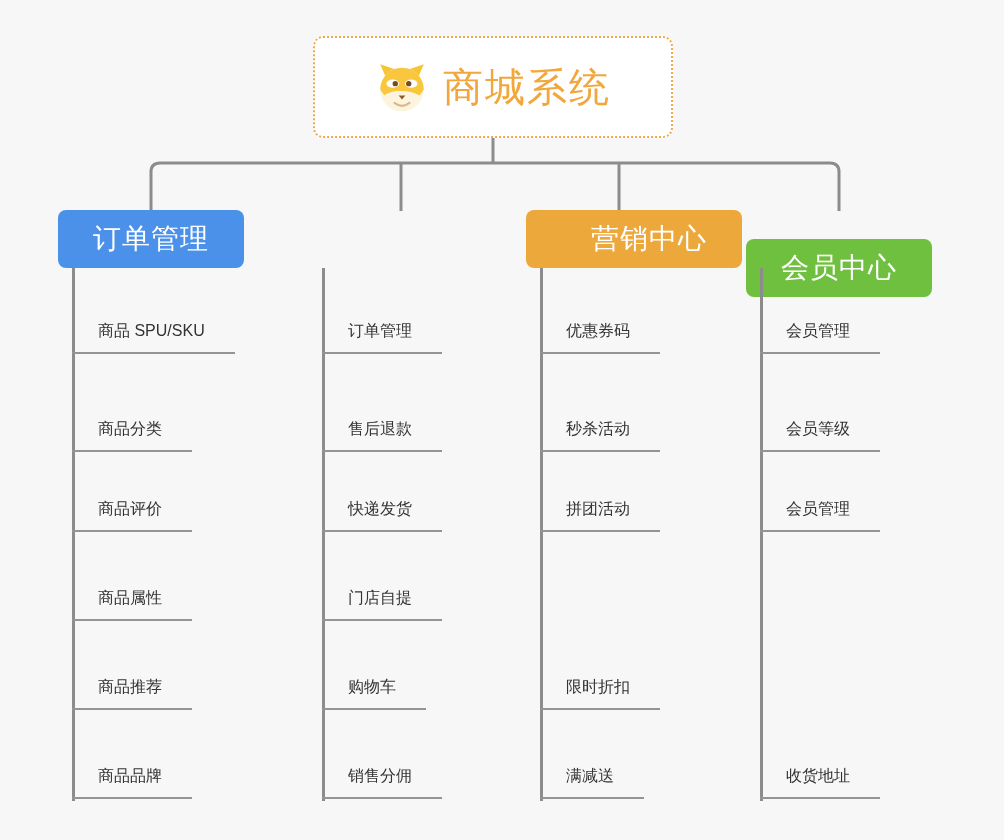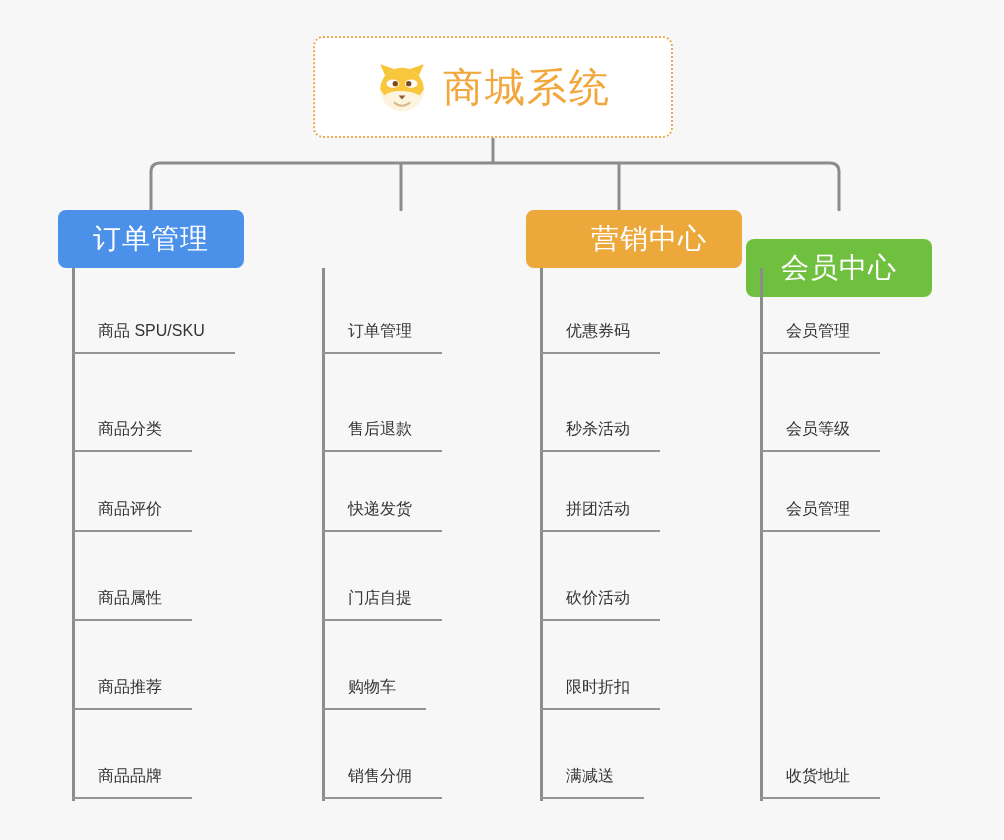--- a/index.html
+++ b/index.html
@@ -90,21 +90,20 @@
     <div class="leaf l4">购物车</div>
     <div class="leaf l5">销售分佣</div>
   </div>
 
   <div class="branch b2">
     <div class="branch-header" style="background-color: rgb(237, 168, 60); padding-left: 30px;">营销中心</div>
     <div class="spine"></div>
     <div class="leaf l0">优惠券码</div>
     <div class="leaf l1">秒杀活动</div>
     <div class="leaf l2">拼团活动</div>
-    <div class="leaf l3">砍价活动</div>
     <div class="leaf l4">限时折扣</div>
     <div class="leaf l5">满减送</div>
   </div>
 
   <div class="branch b3">
     <div class="branch-header" style="background-color: rgb(112, 192, 64); margin-top: 29px;">会员中心</div>
     <div class="spine"></div>
     <div class="leaf l0">会员管理</div>
     <div class="leaf l1">会员等级</div>
     <div class="leaf l2">会员管理</div>

